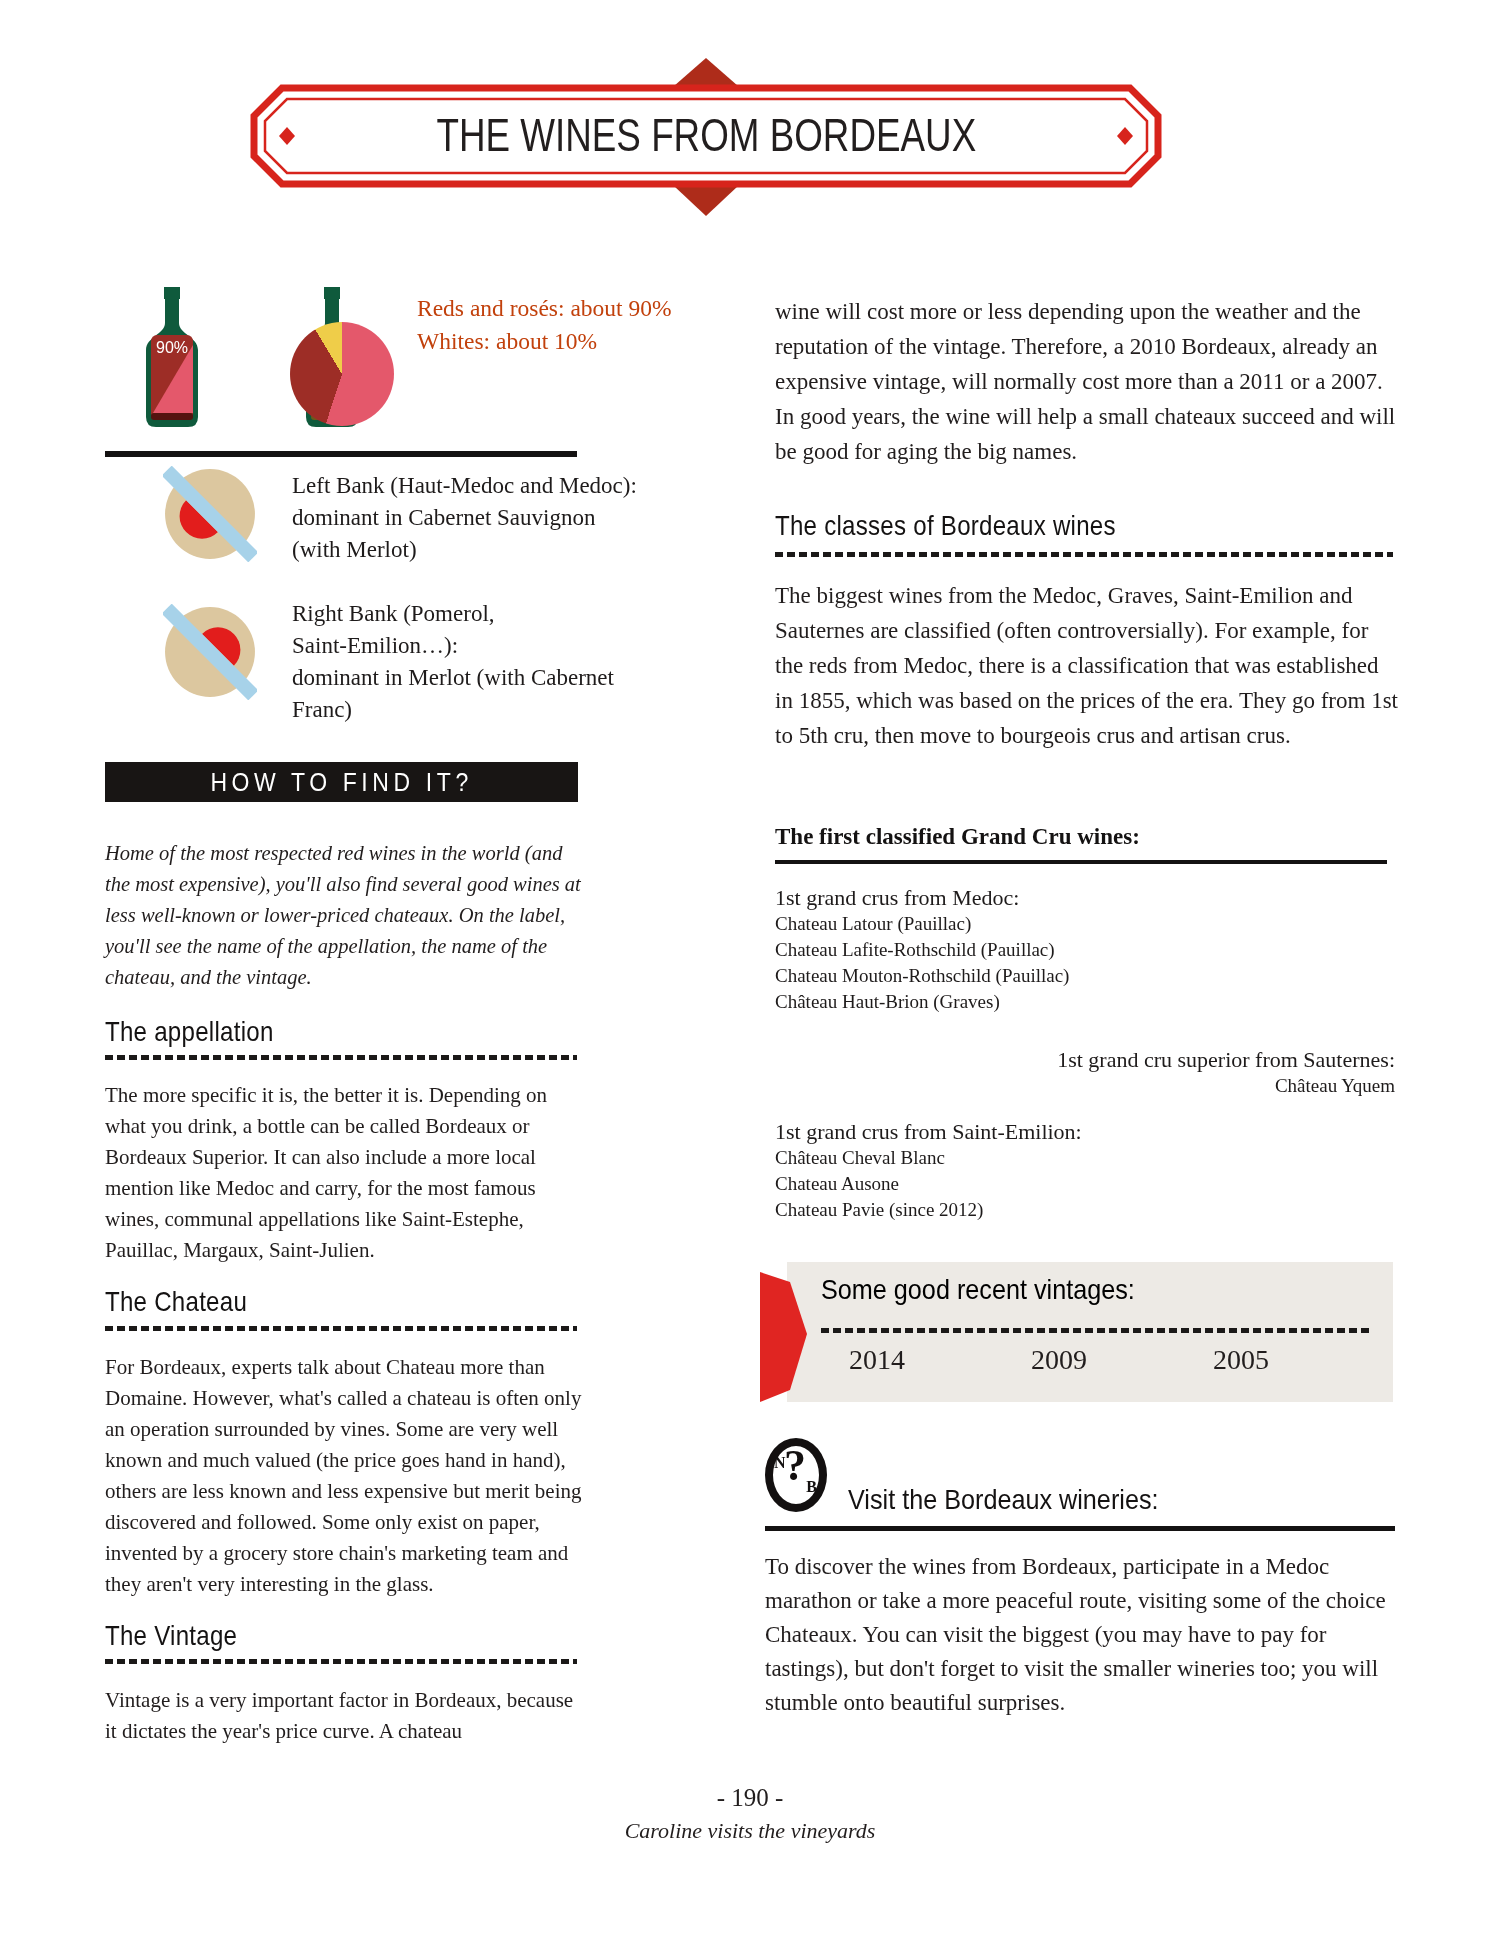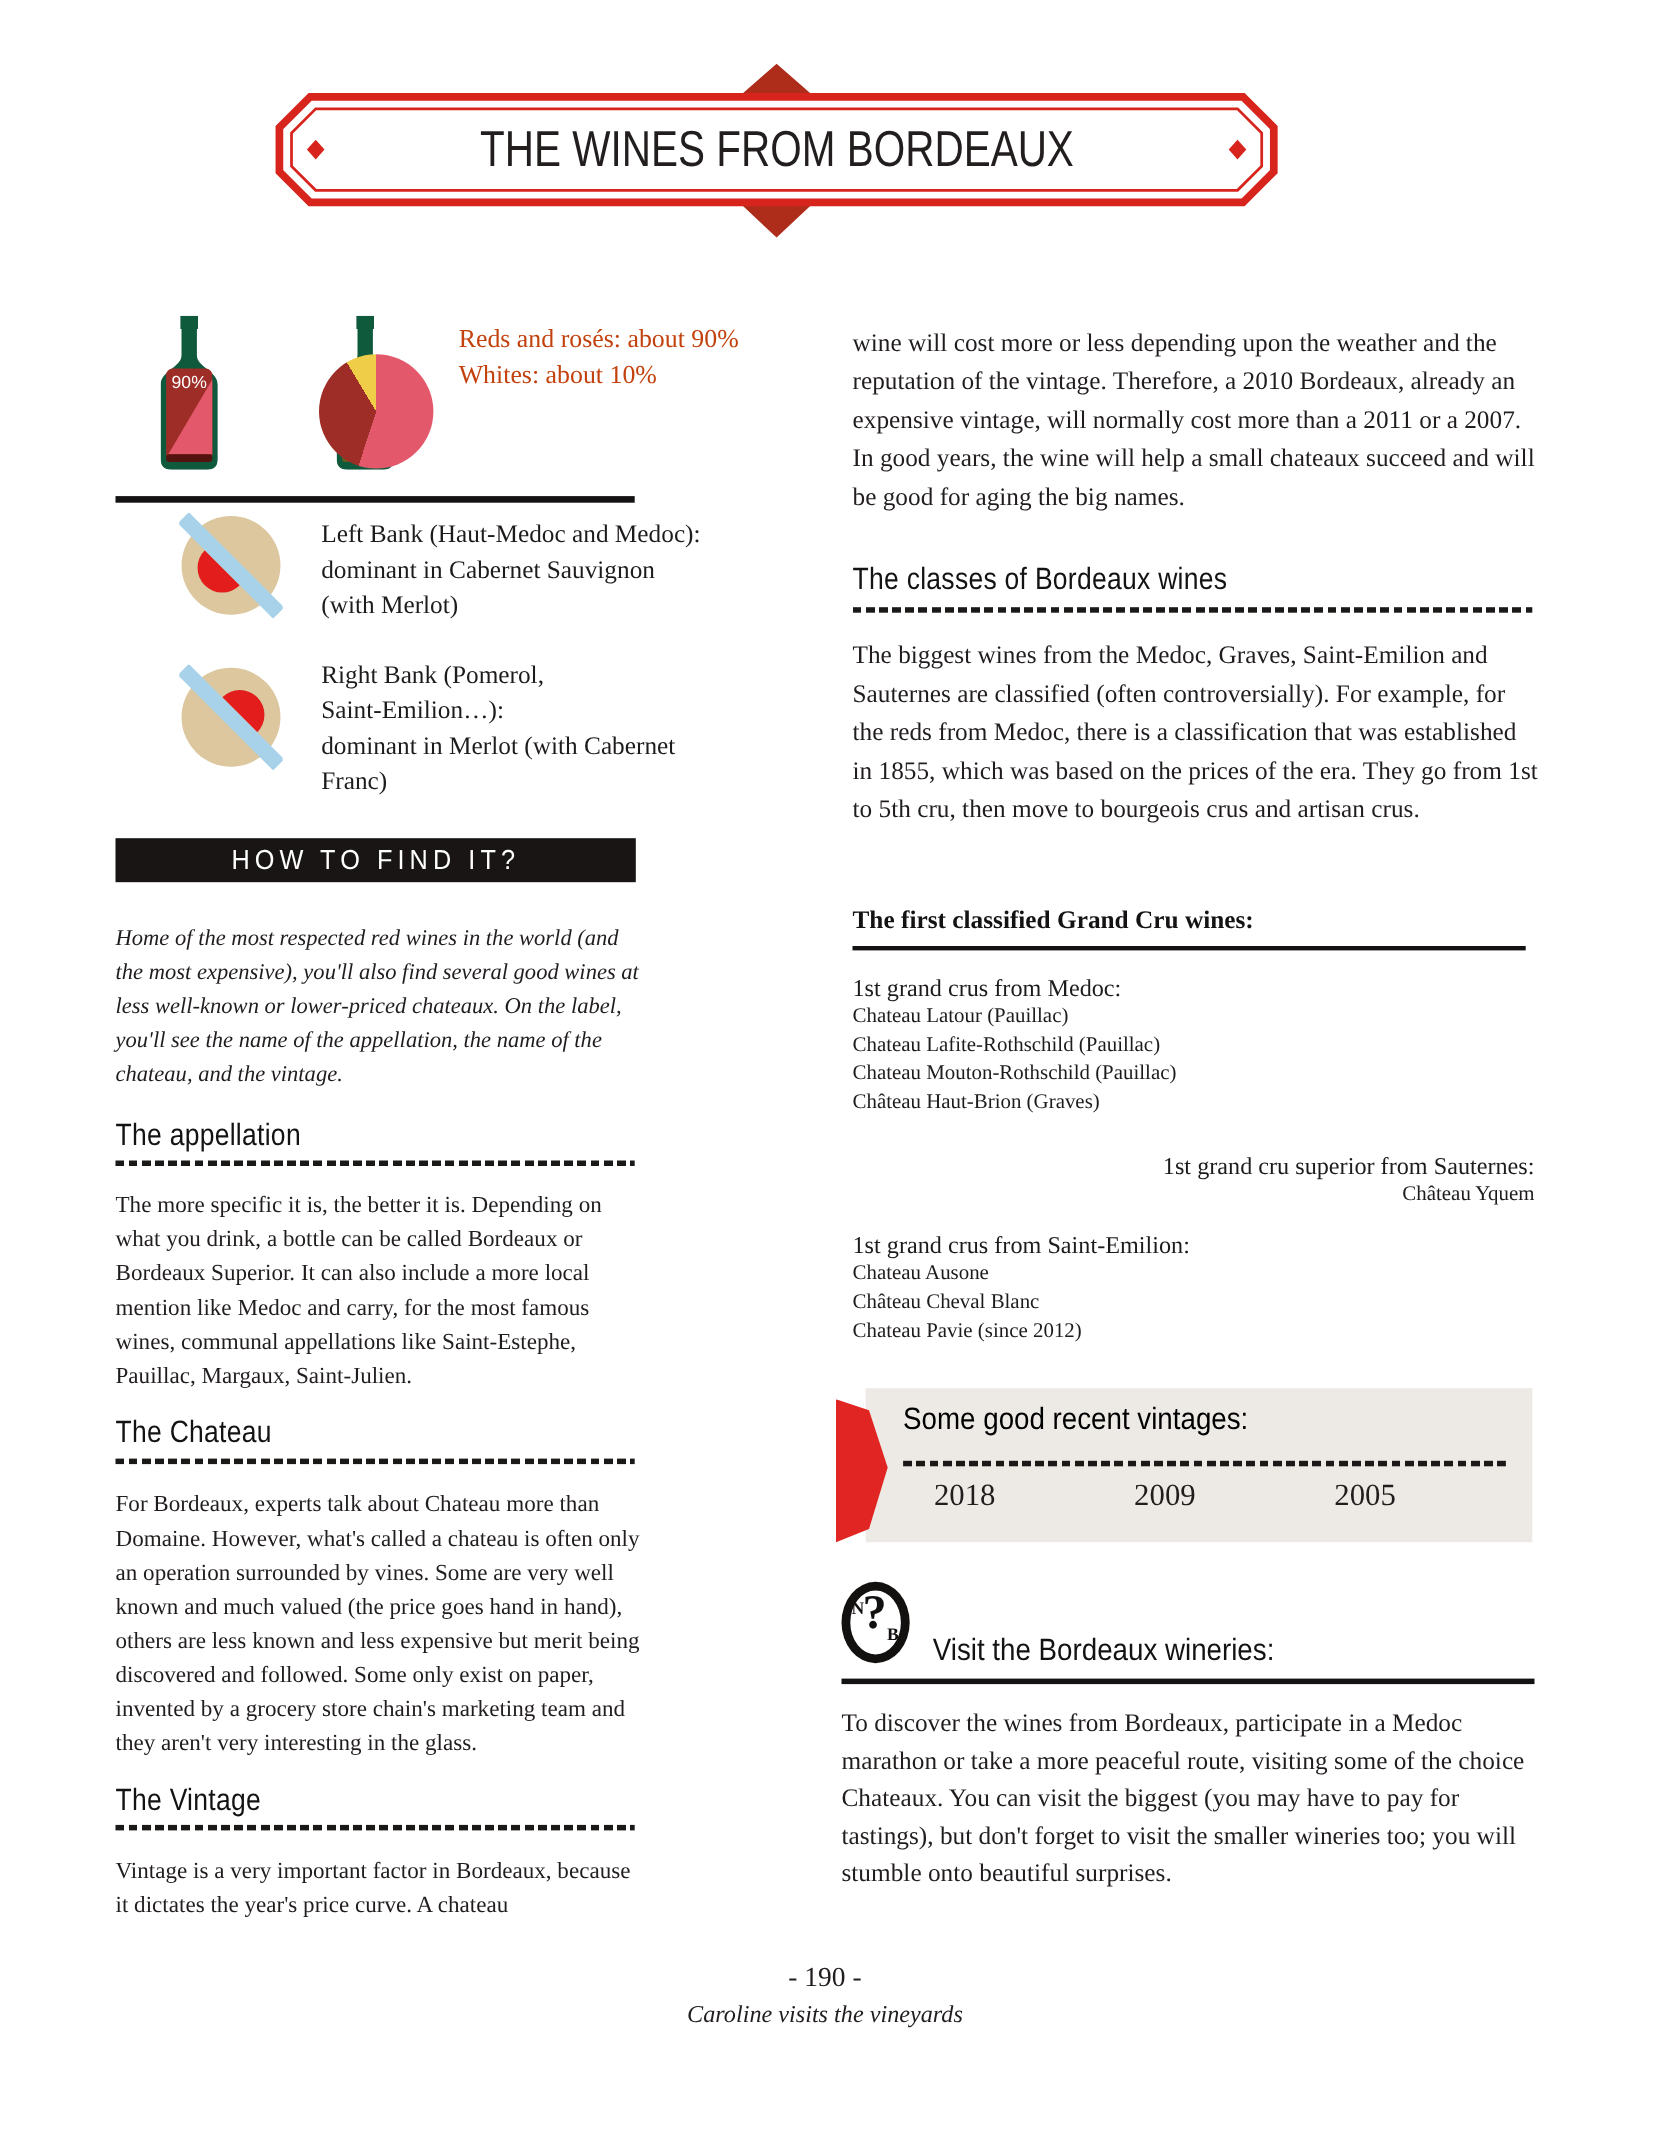--- a/index.html
+++ b/index.html
@@ -144,32 +144,32 @@
   <div class="gc-item">Château Haut-Brion (Graves)</div>
 </div>
 
 <div class="abs serif" style="left:775px;top:1046px;width:620px;text-align:right;">
   <div class="gc-label">1st grand cru superior from Sauternes:</div>
   <div class="gc-item">Château Yquem</div>
 </div>
 
 <div class="abs serif" style="left:775px;top:1118px;width:620px;">
   <div class="gc-label">1st grand crus from Saint-Emilion:</div>
+  <div class="gc-item">Château Cheval Blanc</div>
   <div class="gc-item">Chateau Ausone</div>
-  <div class="gc-item">Château Cheval Blanc</div>
   <div class="gc-item">Chateau Pavie (since 2012)</div>
 </div>
 
 <div class="abs vintage-box" style="left:787px;top:1262px;width:606px;height:140px;">
   <div class="sans" style="position:absolute;left:34px;top:12px;font-size:28px;color:#000000;">
     <span class="condense" style="transform:scaleX(0.9);">Some good recent vintages:</span>
   </div>
   <div class="dashed" style="position:absolute;left:34px;top:66px;width:548px;"></div>
   <div style="position:absolute;left:34px;top:82px;width:548px;display:flex;justify-content:space-between;">
-    <span class="year serif" style="margin-left:28px;">2018</span>
+    <span class="year serif" style="margin-left:28px;">2014</span>
     <span class="year serif">2009</span>
     <span class="year serif" style="margin-right:100px;">2005</span>
   </div>
 </div>
 <svg class="abs" style="left:760px;top:1272px;" width="48" height="130" viewBox="0 0 48 130">
   <path d="M0 0 L30 10 L47 62 L30 118 L0 130 Z" fill="#e02522"></path>
 </svg>
 
 <div class="abs nb-ring" style="left:765px;top:1438px;">
   <span style="left:1px;top:8px;font-size:16px;">N</span>

